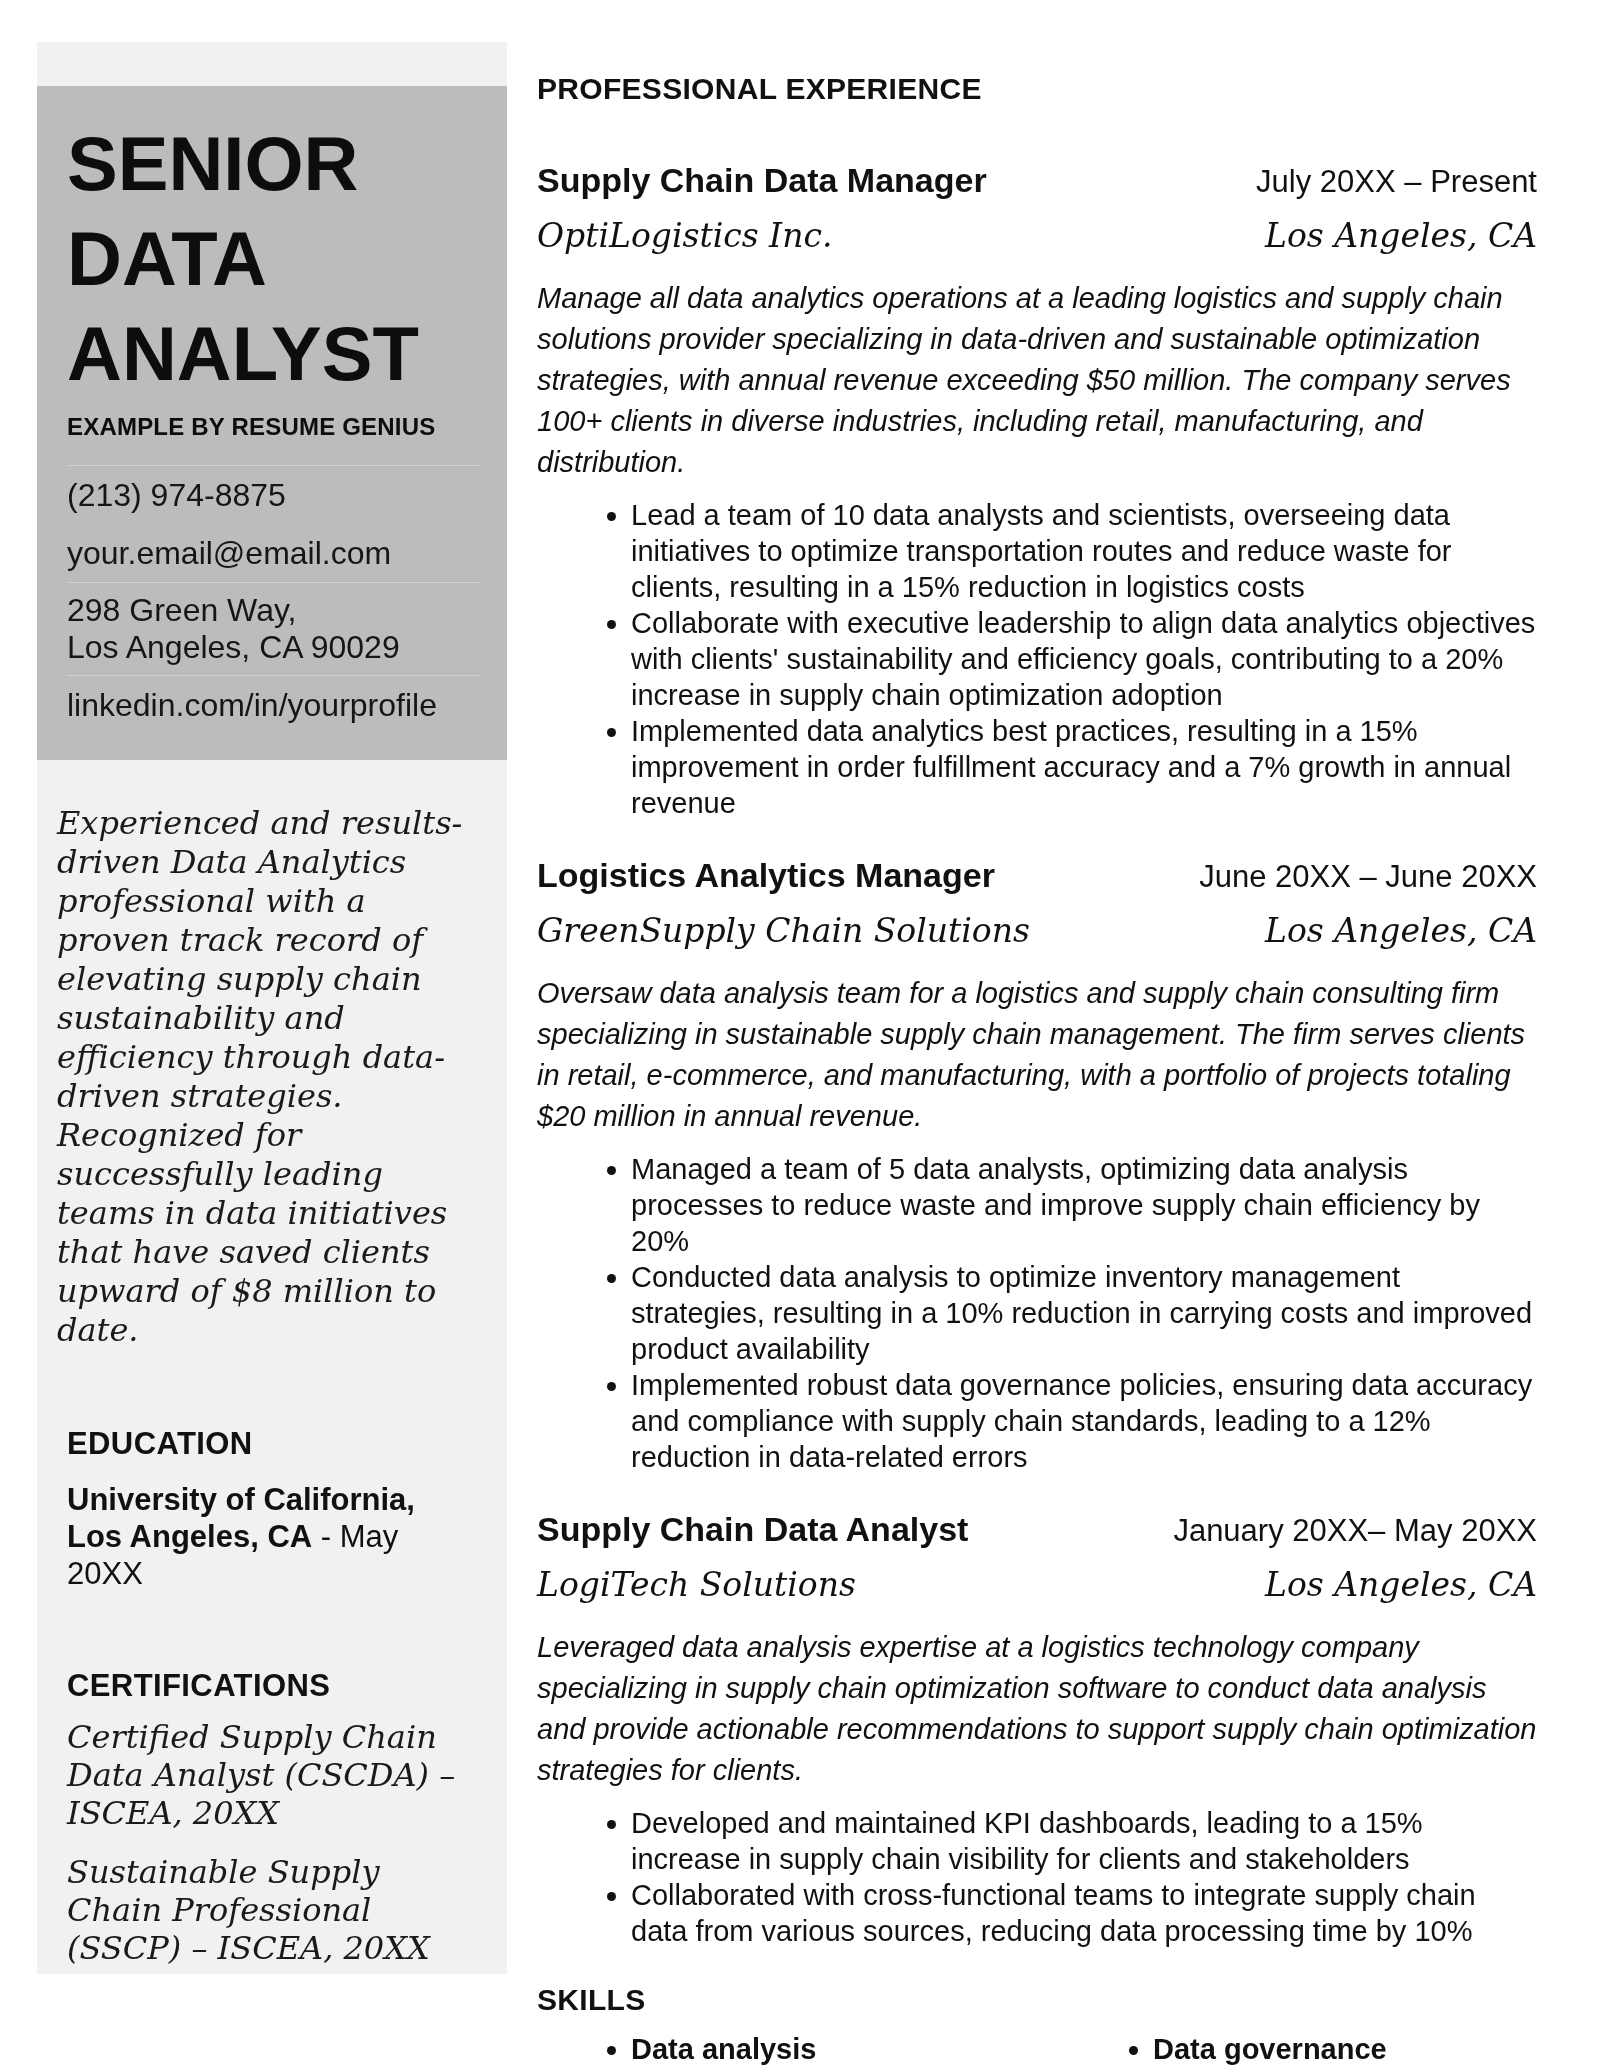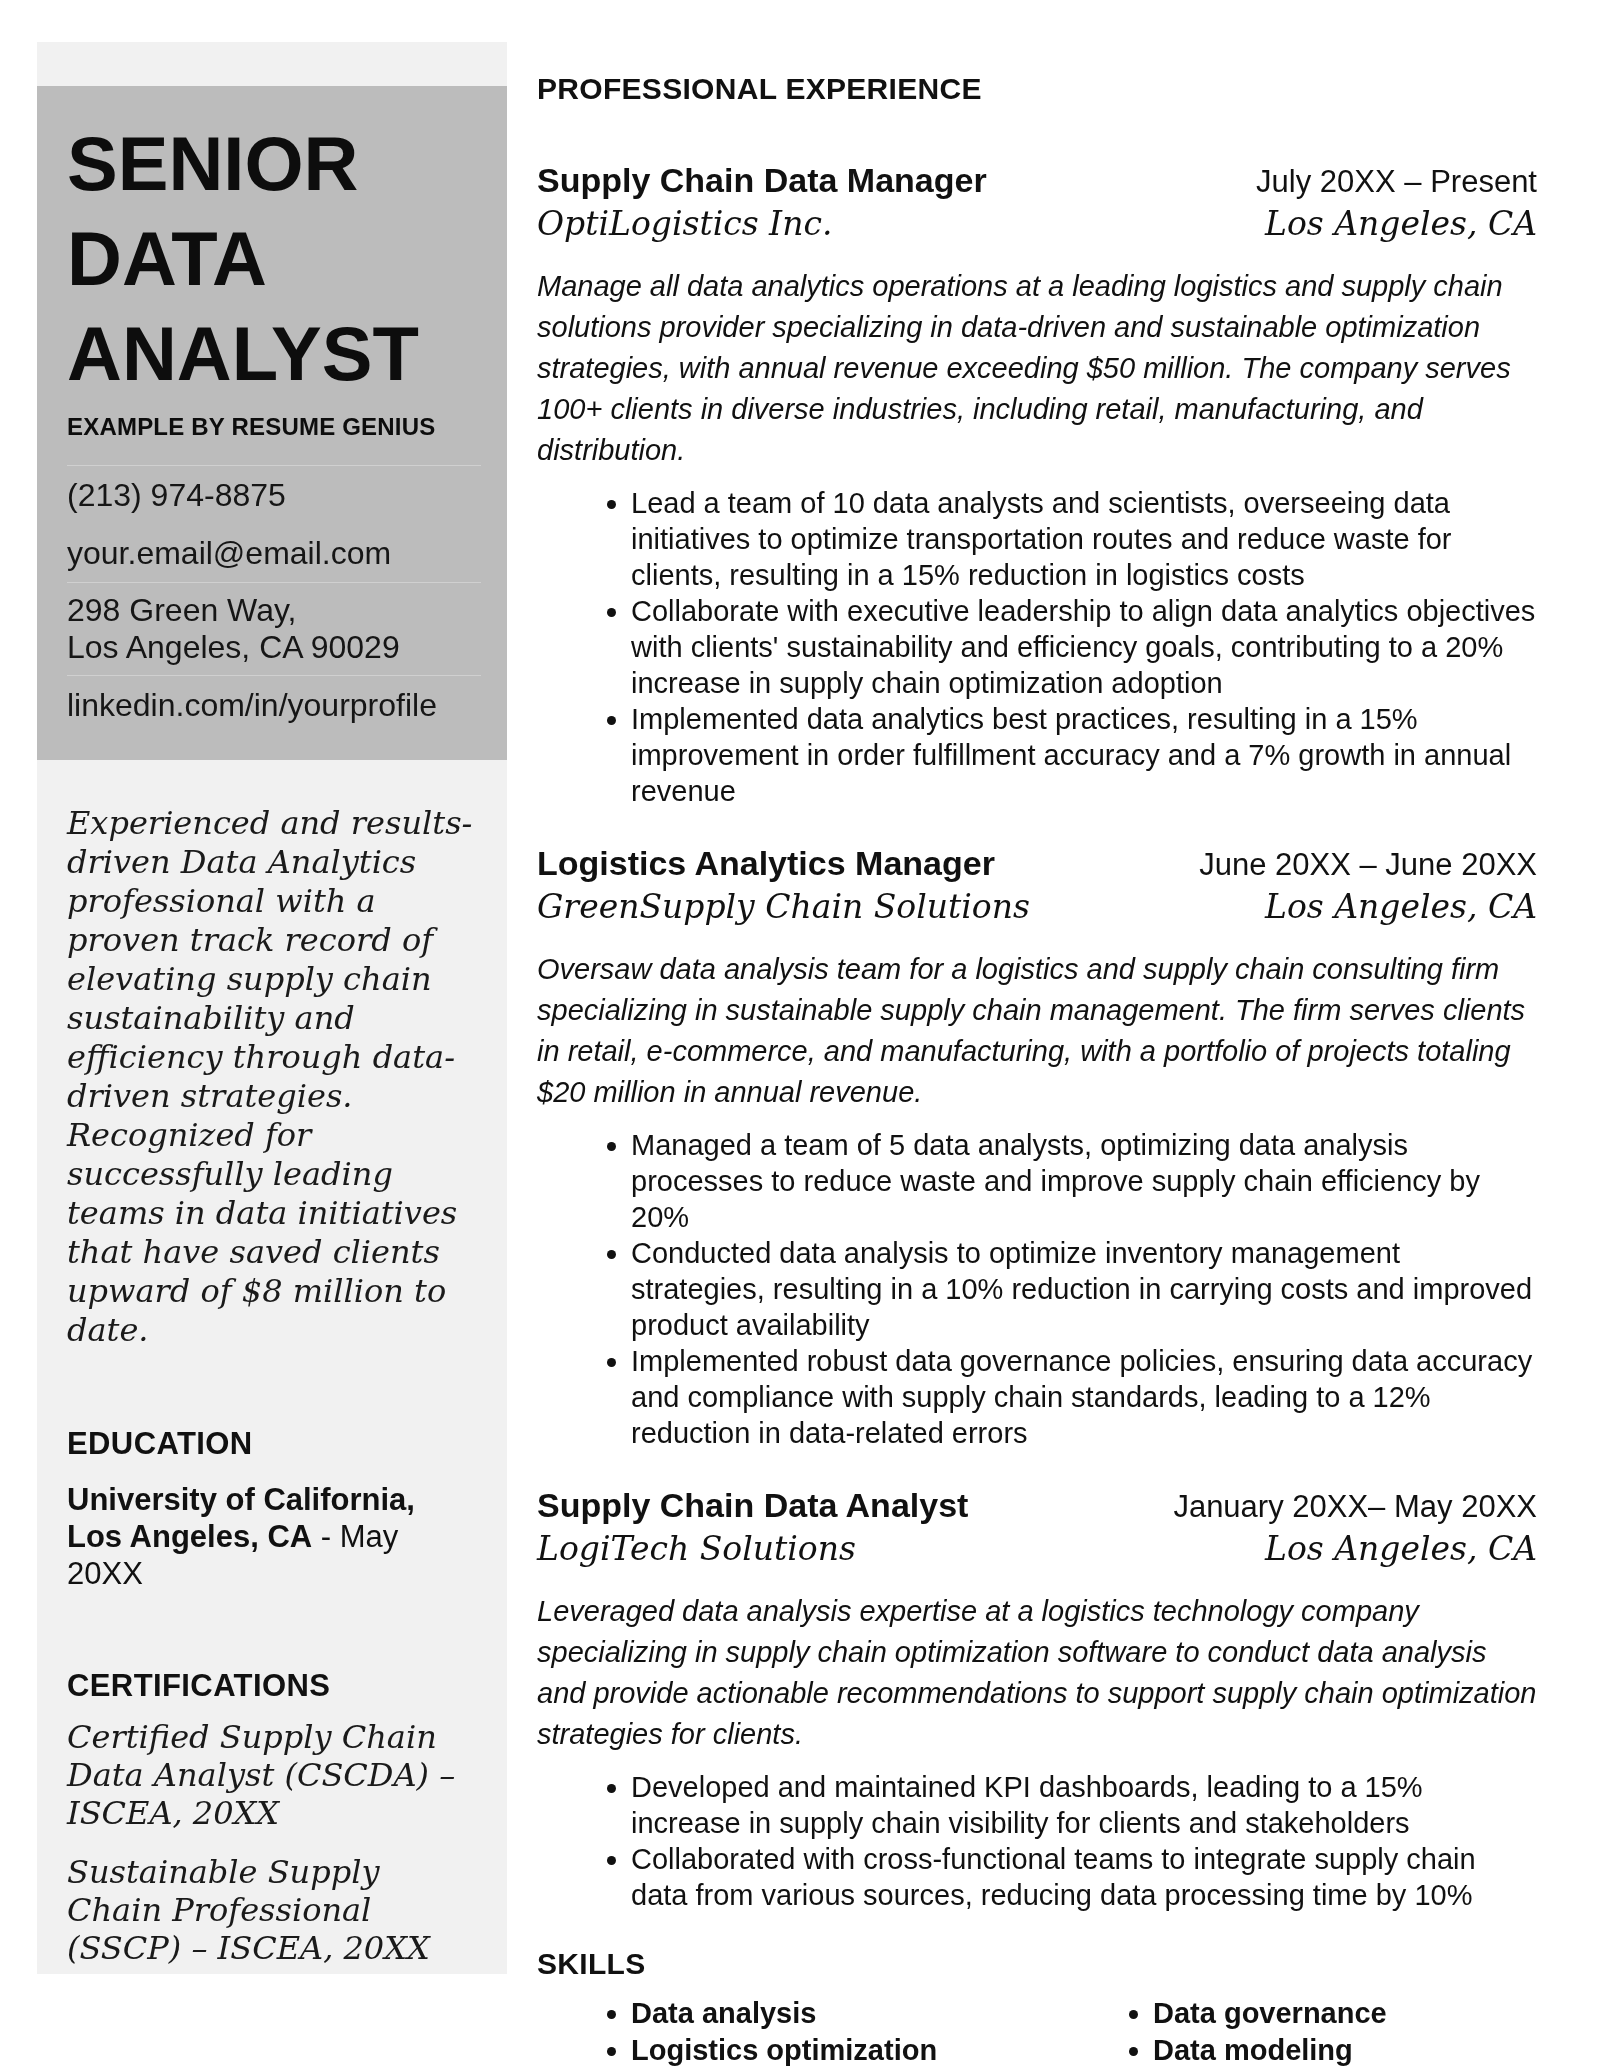--- a/index.html
+++ b/index.html
@@ -26,39 +26,39 @@
     font-size:76px;line-height:95px;font-weight:700;color:#0d0d0d;
   }
   .tagline{
     font-size:24px;font-weight:700;margin-top:12px;letter-spacing:.2px;color:#0d0d0d;
   }
   .contact{margin-top:24px;}
   .hairline{border-top:1px solid var(--divider);}
   .c-item{font-size:32px;line-height:40px;padding:9px 0;color:#161616;}
   .c-item.addr{line-height:37px;}
   .summary{
-    padding:44px 30px 0 30px;font-size:32px;line-height:39px;color:#1a1a1a;
+    padding:44px 30px 0 20px;font-size:32px;line-height:39px;color:#1a1a1a;
   }
   .side-section{padding:0 30px;}
   .side-h{font-size:31px;font-weight:700;letter-spacing:.4px;margin-top:76px;}
   .edu-entry{margin-top:19px;font-size:31px;line-height:37px;}
   .edu-school{font-weight:700;}
   .edu-date{font-weight:400;}
   .edu-degree{font-size:32px;line-height:38px;}
   .cert-list{margin-top:14px;}
   .cert-item{font-size:32px;line-height:38px;margin-bottom:21px;color:#1a1a1a;}
 
   
   .main{position:absolute;left:537px;top:72px;width:1000px;}
   .section-h{font-size:30px;line-height:34px;font-weight:700;letter-spacing:.3px;margin-bottom:54px;}
   .job{margin-bottom:34px;}
   .job-head{display:flex;justify-content:space-between;align-items:baseline;line-height:40px;}
   .job-title{font-size:34px;font-weight:700;}
   .job-dates{font-size:31px;white-space:nowrap;}
-  .job-sub{display:flex;justify-content:space-between;align-items:baseline;font-size:33px;line-height:40px;margin-top:2px;gap:20px;}
+  .job-sub{display:flex;justify-content:space-between;align-items:baseline;font-size:33px;line-height:40px;margin-top:14px;gap:20px;}
   .job-desc{font-style:italic;font-size:29px;line-height:41px;margin-top:22px;}
   ul.bullets{margin-top:14px;padding-left:94px;list-style:disc;}
   ul.bullets li{font-size:29px;line-height:36px;}
   .skills{margin-top:6px;}
   .skills .section-h{margin-bottom:6px;}
   .skills-cols{display:flex;}
   .skills-col{width:522px;}
   .skills-col.second{flex:1;}
   ul.skill-list{padding-left:94px;list-style:disc;margin-top:8px;}
   ul.skill-list li{font-size:29px;line-height:36.5px;font-weight:bold;}

